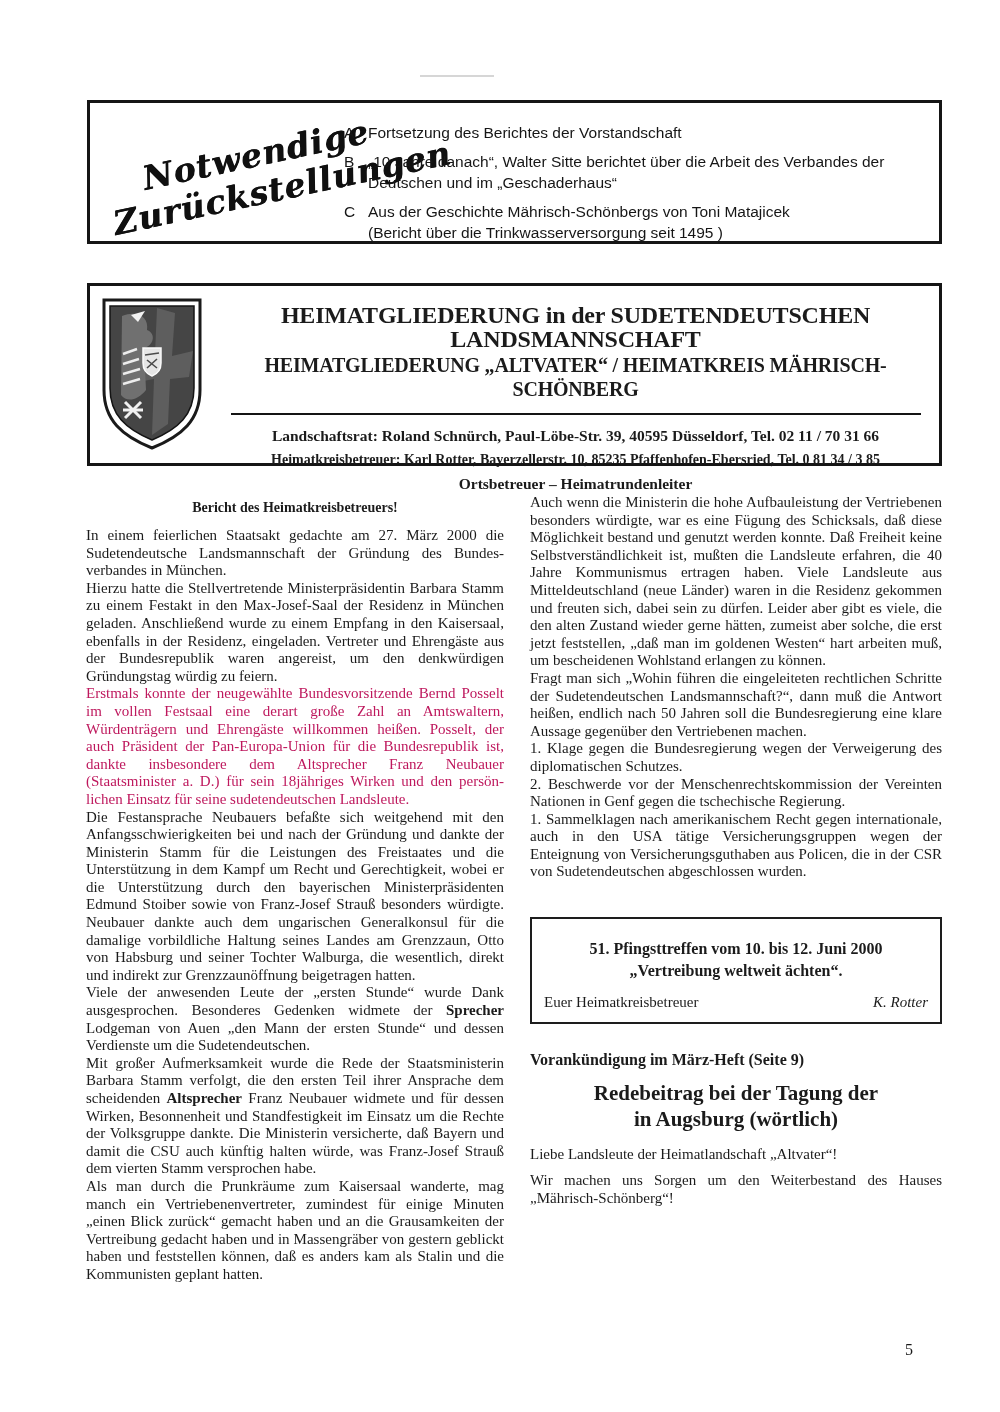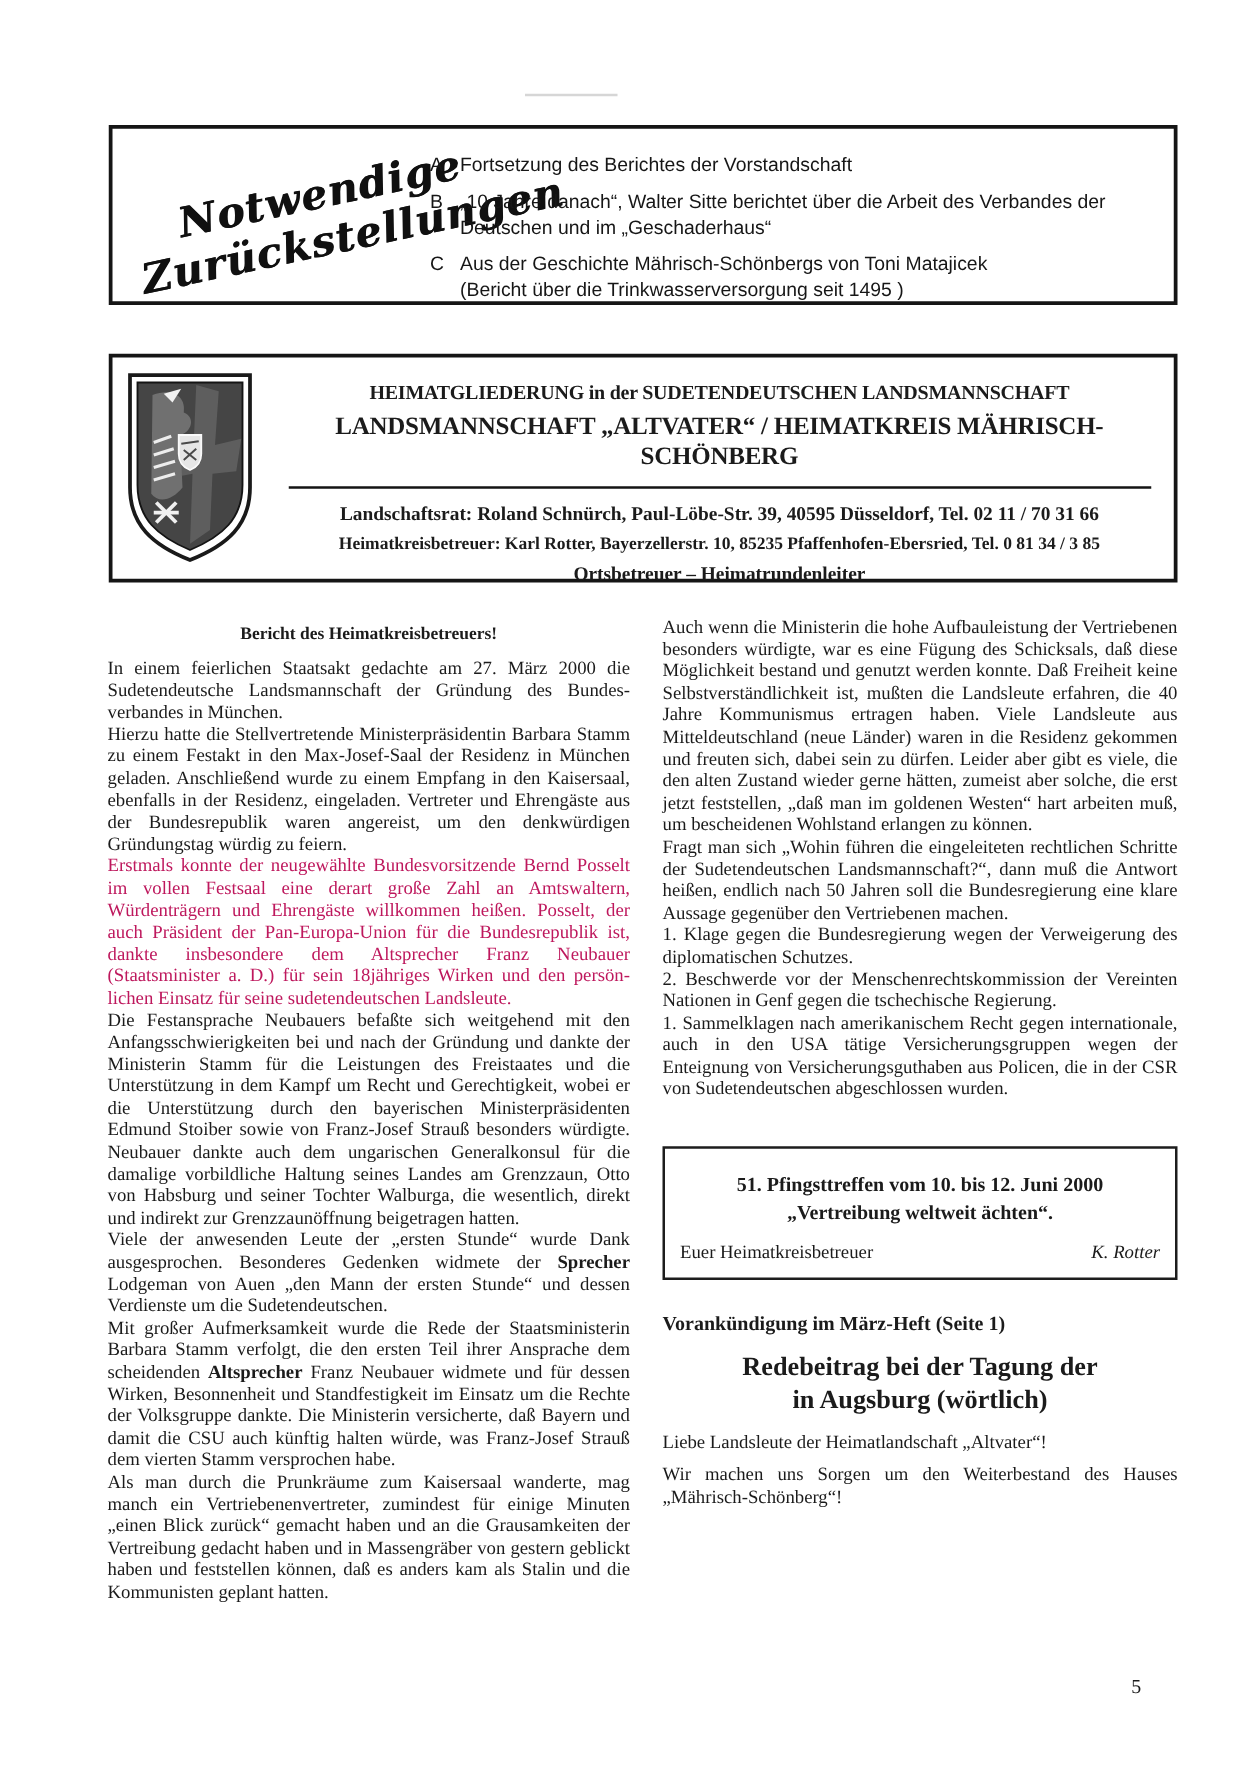--- a/index.html
+++ b/index.html
@@ -23,21 +23,21 @@
   .script-title .l2{display:block;margin-top:-2px;}
   .abc-items{position:absolute;left:254px;top:19px;width:584px;font-family:"Liberation Sans",sans-serif;font-size:15.5px;line-height:21px;color:#161616;}
   .abc-item{display:flex;margin-bottom:8px;}
   .abc-key{width:24px;flex:none;}
   .abc-text{white-space:pre-line;}
 
   
   .letterhead{position:absolute;left:87px;top:283px;width:849px;height:177px;border:3px solid #151515;}
   .crest{position:absolute;left:12px;top:12px;width:100px;height:152px;}
   .lh-text{position:absolute;left:128px;right:6px;top:0;text-align:center;}
-  .lh-t1{margin-top:17px;font-weight:bold;font-size:16px;line-height:24px;letter-spacing:-0.2px;}
+  .lh-t1{margin-top:17px;font-weight:bold;font-size:24px;line-height:24px;letter-spacing:-0.2px;}
   .lh-t2{margin-top:2px;font-weight:bold;font-size:20px;line-height:24px;letter-spacing:-0.2px;}
   .lh-rule{width:690px;height:0;border-top:2px solid #141414;margin:12px auto 0;}
   .lh-c1{margin-top:12px;font-weight:bold;font-size:15.5px;}
   .lh-c2{margin-top:7px;font-weight:bold;font-size:14px;}
   .lh-c3{margin-top:7px;font-weight:bold;font-size:15.5px;}
 
   
   .columns{position:absolute;left:86px;top:494px;width:856px;display:flex;gap:26px;align-items:flex-start;}
   .col-left{width:418px;flex:none;}
   .col-right{width:412px;flex:none;}
@@ -106,21 +106,21 @@
       <line x1="43" y1="57" x2="57" y2="55" stroke="#4a4a4a" stroke-width="1.6"></line>
       <path d="M45,62 l10,8 M55,61 l-10,9" stroke="#4a4a4a" stroke-width="1.6"></path>
       <g stroke="#f0f0f0" stroke-width="3">
         <line x1="21" y1="112" x2="41" y2="112"></line>
         <line x1="23" y1="104" x2="39" y2="120"></line>
         <line x1="39" y1="104" x2="23" y2="120"></line>
       </g>
     </svg>
     <div class="lh-text">
       <div class="lh-t1">HEIMATGLIEDERUNG in der SUDETENDEUTSCHEN LANDSMANNSCHAFT</div>
-      <div class="lh-t2">LANDSMANNSCHAFT „ALTVATER“ / HEIMATKREIS MÄHRISCH-SCHÖNBERG</div>
+      <div class="lh-t2">HEIMATGLIEDERUNG „ALTVATER“ / HEIMATKREIS MÄHRISCH-SCHÖNBERG</div>
       <div class="lh-rule"></div>
       <div class="lh-c1">Landschaftsrat: Roland Schnürch, Paul-Löbe-Str. 39, 40595 Düsseldorf, Tel. 02 11 / 70 31 66</div>
       <div class="lh-c2">Heimatkreisbetreuer: Karl Rotter, Bayerzellerstr. 10, 85235 Pfaffenhofen-Ebersried, Tel. 0 81 34 / 3 85</div>
       <div class="lh-c3">Ortsbetreuer – Heimatrundenleiter</div>
     </div>
   </div>
 
   <div class="columns">
     <div class="col-left">
       <h2 class="article-title">Bericht des Heimatkreisbetreuers!</h2>
@@ -141,21 +141,21 @@
 
       <div class="notice-box">
         <p class="nb-event1">51. Pfingsttreffen vom 10. bis 12. Juni 2000</p>
         <p class="nb-event2">„Vertreibung weltweit ächten“.</p>
         <div class="nb-sign">
           <span>Euer Heimatkreisbetreuer</span>
           <span class="sig">K. Rotter</span>
         </div>
       </div>
 
-      <div class="kicker">Vorankündigung im März-Heft (Seite 1)</div>
+      <div class="kicker">Vorankündigung im März-Heft (Seite 9)</div>
       <div class="announce-heading">
         <div>Redebeitrag bei der Tagung der</div>
         <div>in Augsburg (wörtlich)</div>
       </div>
       <p class="a-para1">Liebe Landsleute der Heimatlandschaft „Altvater“!</p>
       <p class="a-para2">Wir machen uns Sorgen um den Weiterbestand des Hauses „Mährisch-Schönberg“!</p>
     </div>
   </div>
 
   <div class="page-number">5</div>

